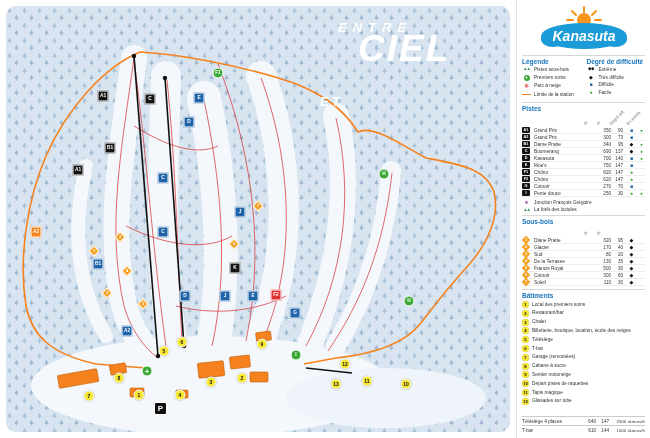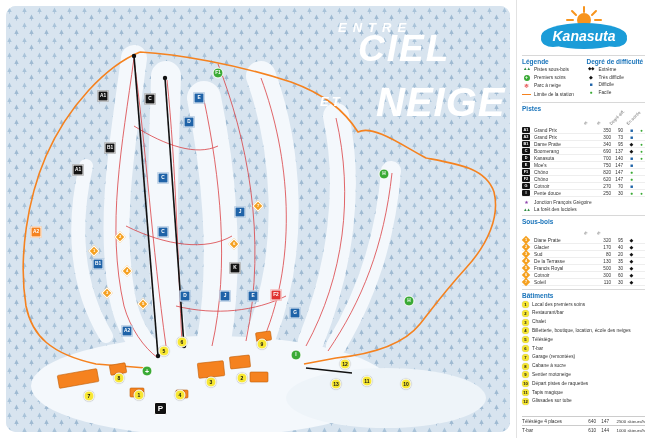--- a/index.html
+++ b/index.html
@@ -161,21 +161,20 @@
           <rect x="192" y="356" width="26" height="15" rx="1" transform="rotate(-6 205 363)"></rect>
           <rect x="224" y="350" width="20" height="12" rx="1" transform="rotate(-6 234 356)"></rect>
           <rect x="244" y="366" width="18" height="10" rx="1"></rect>
           <rect x="250" y="326" width="15" height="9" rx="1" transform="rotate(-8 257 330)"></rect>
         </g>
       </svg>
 
       <div class="t-word t-entre">ENTRE</div>
       <div class="t-word t-ciel">CIEL</div>
       <div class="t-word t-et">ET</div>
-      <div class="t-word t-neige">NEIGE</div>
 
       <div class="markers">
 
           <span class="marker black-square" style="left: 97px; top: 90px;">
             <span class="mlbl">A1</span>
           </span>
 
           <span class="marker black-square" style="left: 144px; top: 93px;">
             <span class="mlbl">C</span>
           </span>

